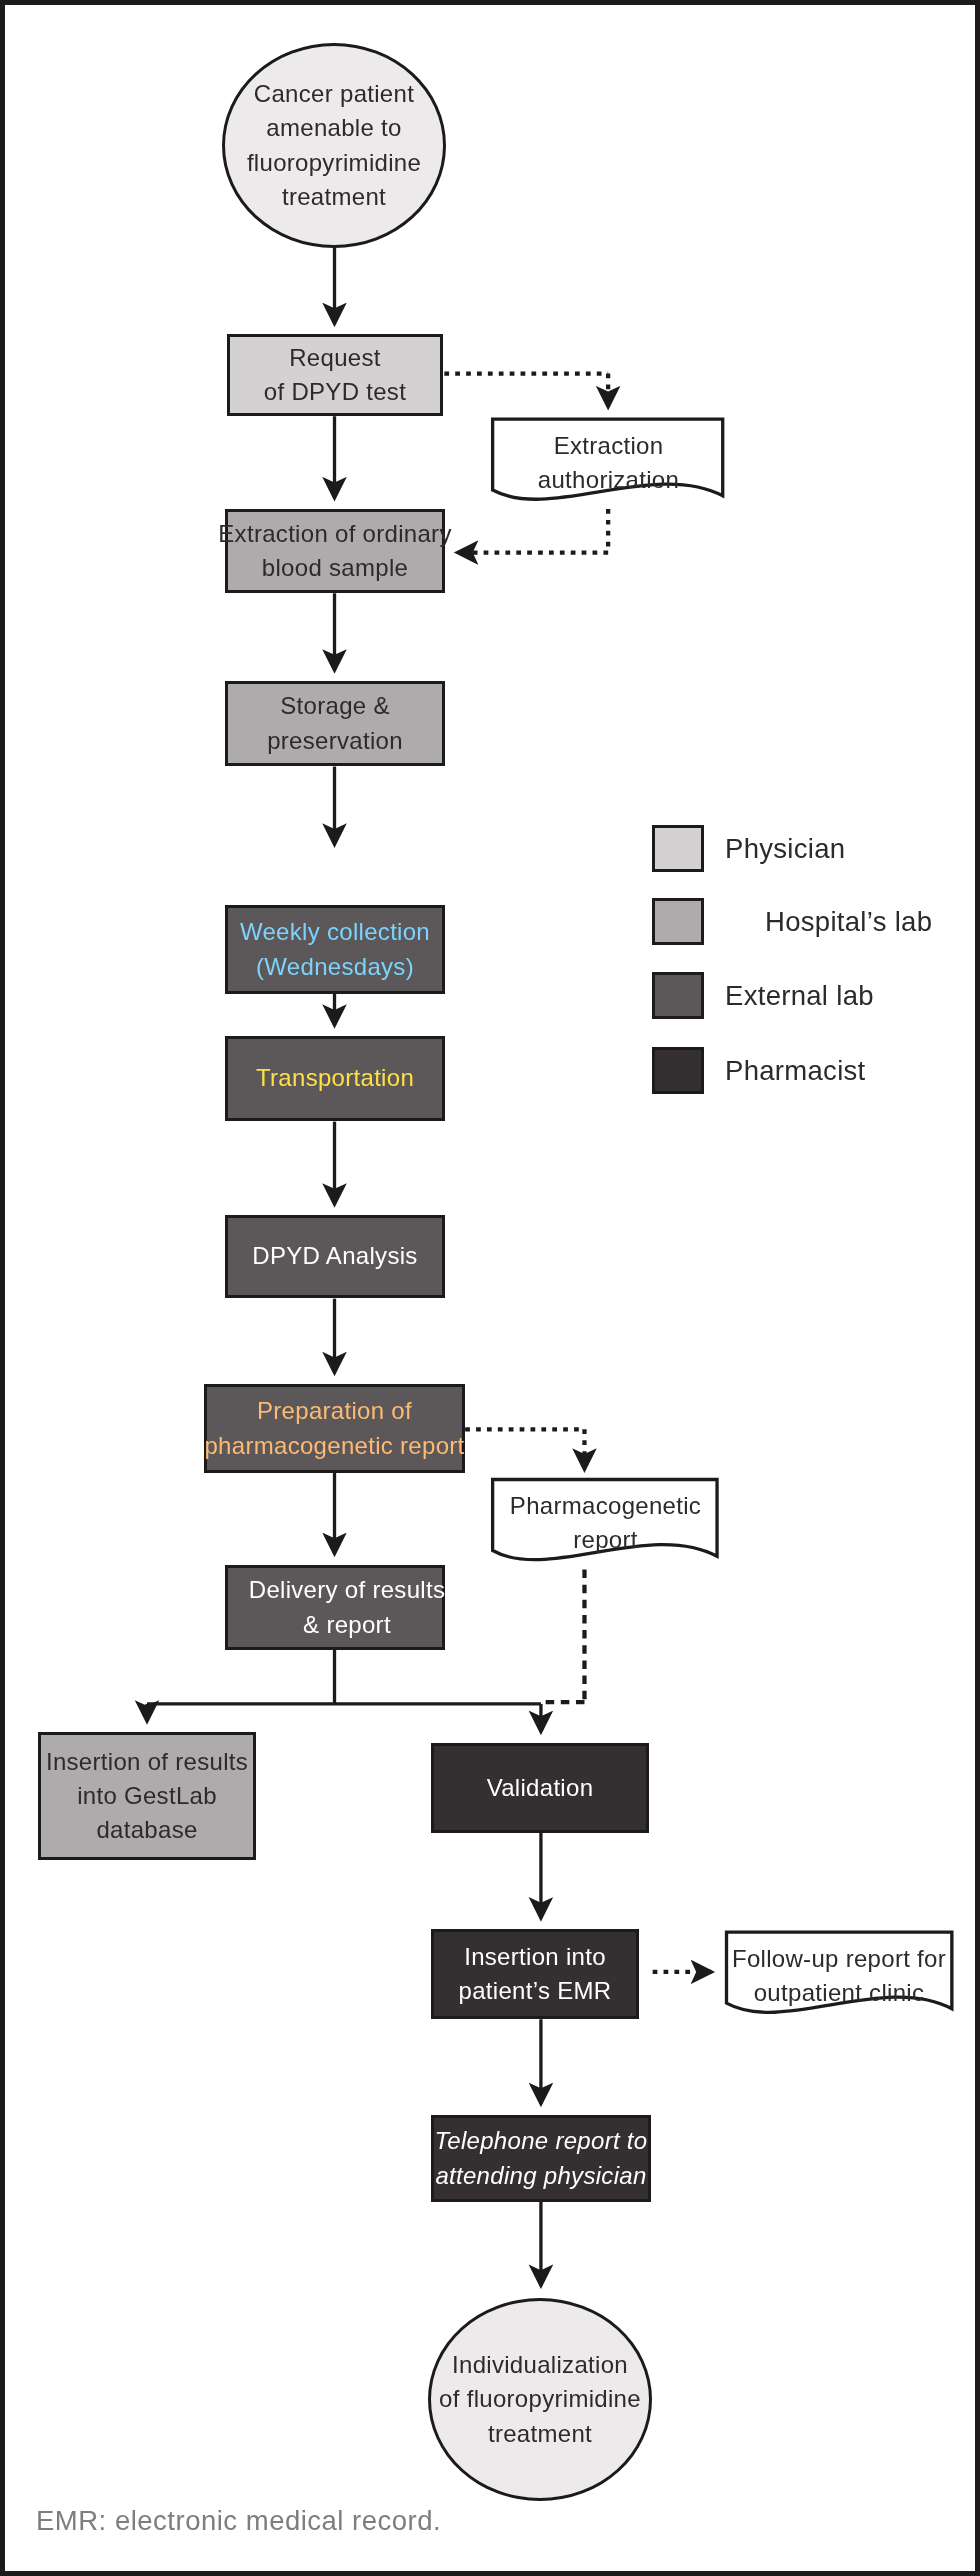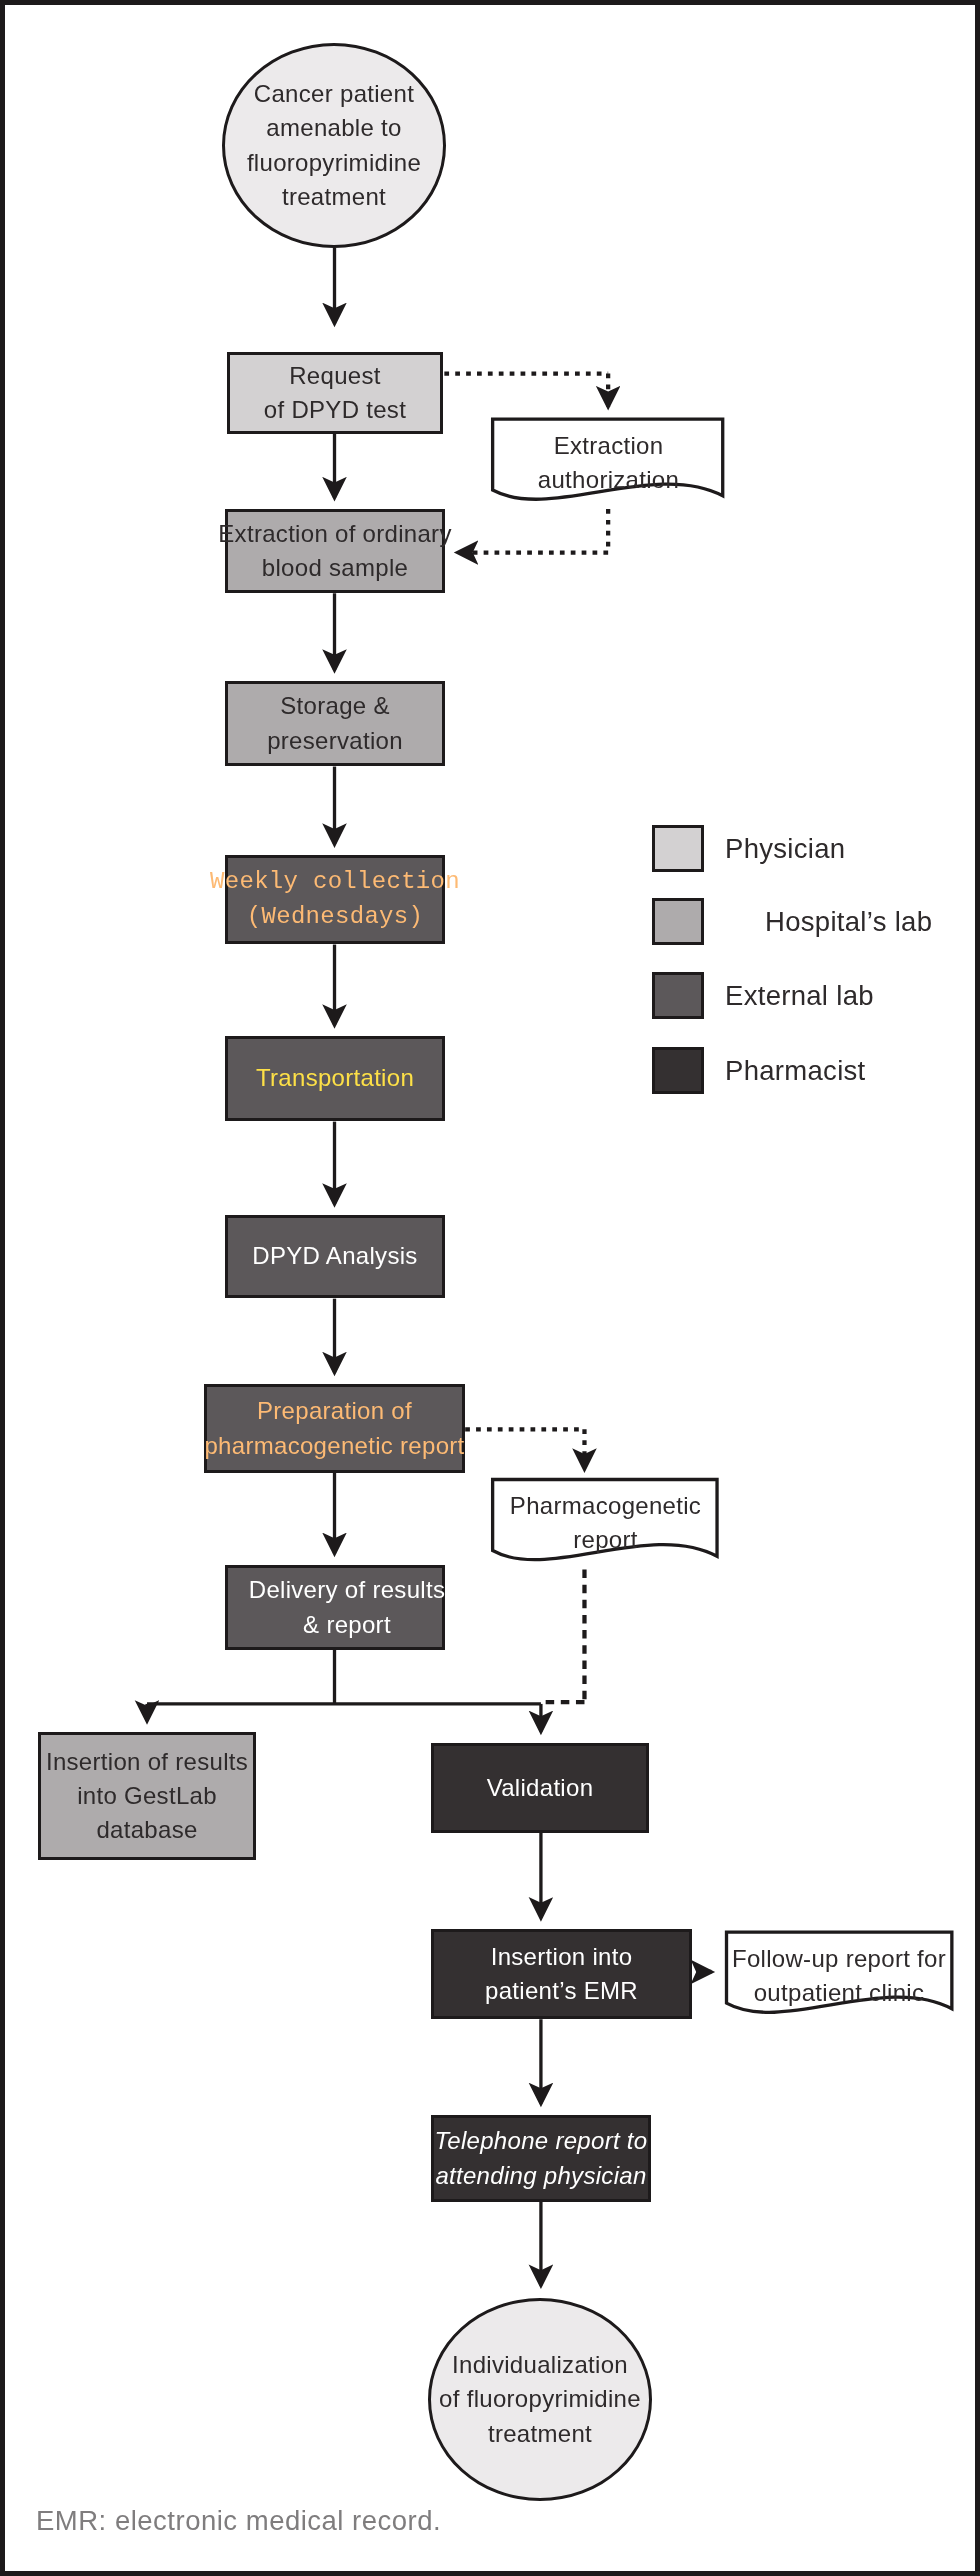--- a/index.html
+++ b/index.html
@@ -107,49 +107,49 @@
 
   <div class="node terminator" style="left:217px;top:38px;width:224px;height:205px;">Cancer patient
 amenable to
 fluoropyrimidine
 treatment</div>
 
   <div class="node terminator" style="left:423px;top:2293px;width:224px;height:203px;">Individualization
 of fluoropyrimidine
 treatment</div>
 
-  <div class="node" style="left: 222px; top: 347px; width: 216px; height: 82px; background: rgb(211, 209, 210); color: rgb(46, 42, 43);">Request
+  <div class="node" style="left: 222px; top: 329px; width: 216px; height: 82px; background: rgb(211, 209, 210); color: rgb(46, 42, 43);">Request
 of DPYD test</div>
 
   <div class="node" style="left: 220px; top: 504px; width: 220px; height: 84px; background: rgb(174, 171, 172); color: rgb(46, 42, 43);">Extraction of ordinary
 blood sample</div>
 
   <div class="node" style="left: 220px; top: 676px; width: 220px; height: 85px; background: rgb(174, 171, 172); color: rgb(46, 42, 43);">Storage &amp;
 preservation</div>
 
-  <div class="node" style="left: 220px; top: 850px; width: 220px; height: 89px; background: rgb(92, 88, 90); color: #fdba74; font-family: Liberation Mono, monospace;">Weekly collection
+  <div class="node" style="left: 220px; top: 900px; width: 220px; height: 89px; background: rgb(92, 88, 90); color: #7dd3fc;">Weekly collection
 (Wednesdays)</div>
 
   <div class="node" style="left: 220px; top: 1031px; width: 220px; height: 85px; background: rgb(92, 88, 90); color: #fde047;">Transportation</div>
 
   <div class="node" style="left: 220px; top: 1210px; width: 220px; height: 83px; background: rgb(92, 88, 90); color: rgb(255, 255, 255);">DPYD Analysis</div>
 
   <div class="node" style="left: 199px; top: 1379px; width: 261px; height: 89px; background: rgb(92, 88, 90); color: #fdba74;">Preparation of
 pharmacogenetic report</div>
 
   <div class="node" style="left: 220px; top: 1560px; width: 220px; height: 85px; background: rgb(92, 88, 90); color: rgb(255, 255, 255); padding-left: 24px;">Delivery of results
 &amp; report</div>
 
   <div class="node" style="left: 33px; top: 1727px; width: 218px; height: 128px; background: rgb(174, 171, 172); color: rgb(46, 42, 43);">Insertion of results
 into GestLab
 database</div>
 
   <div class="node" style="left: 426px; top: 1738px; width: 218px; height: 90px; background: rgb(52, 48, 49); color: rgb(255, 255, 255);">Validation</div>
 
-  <div class="node" style="left: 426px; top: 1924px; width: 261px; height: 90px; background: rgb(52, 48, 49); color: rgb(255, 255, 255);">Insertion into
+  <div class="node" style="left: 426px; top: 1924px; width: 208px; height: 90px; background: rgb(52, 48, 49); color: rgb(255, 255, 255);">Insertion into
 patient’s EMR</div>
 
   <div class="node" style="left: 426px; top: 2110px; width: 220px; height: 87px; background: rgb(52, 48, 49); color: rgb(255, 255, 255); font-style: italic;">Telephone report to
 attending physician</div>
 
   <div class="doc-label" style="left:492px;top:420px;width:223px;height:76px;">Extraction
 authorization</div>
 
   <div class="doc-label" style="left:492px;top:1480px;width:217px;height:76px;">Pharmacogenetic
 report</div>

